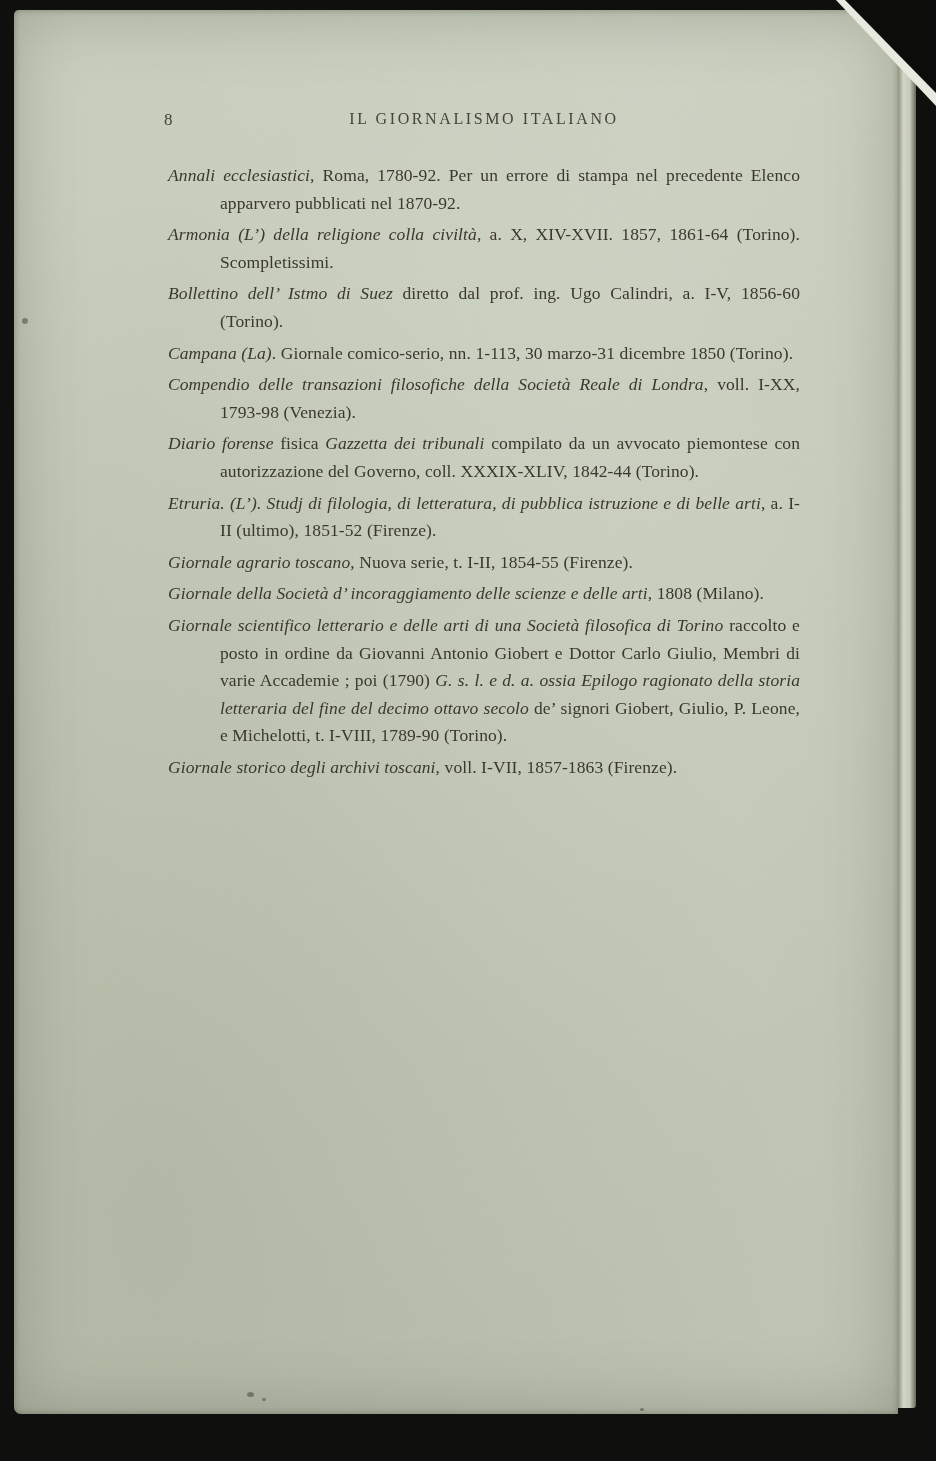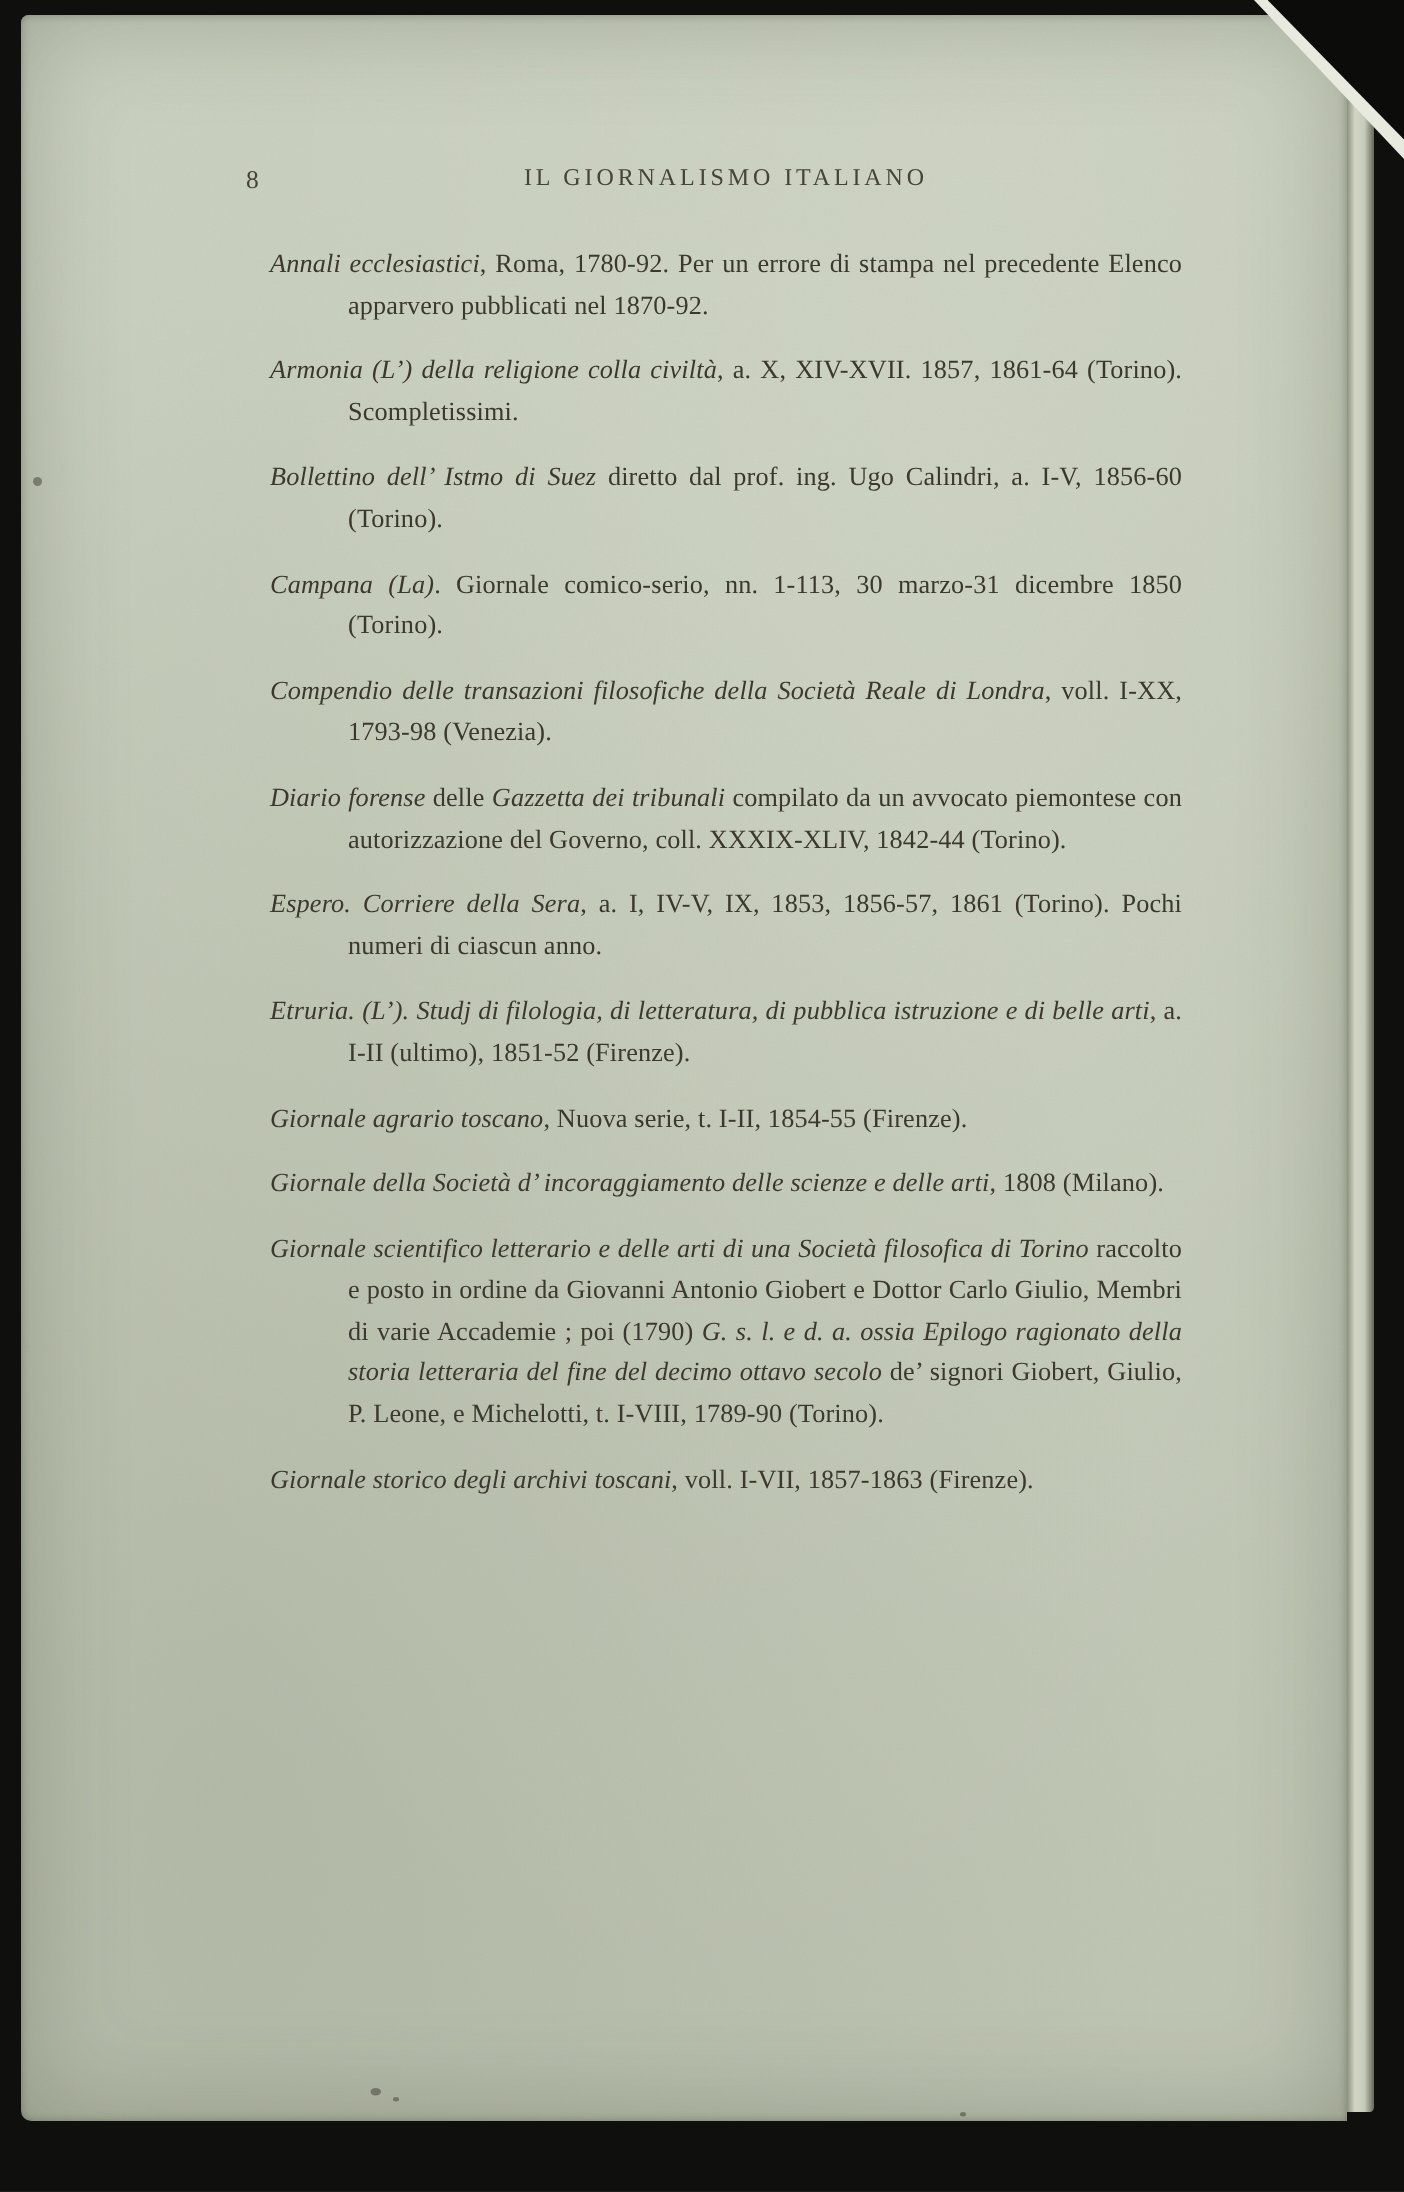--- a/index.html
+++ b/index.html
@@ -52,21 +52,21 @@
     letter-spacing:2.6px;
     color:#46443a;
     margin:0 0 34px 0;
   }
   .page-number{
     position:absolute;left:0;top:0;
     letter-spacing:0;
     font-size:17px;
   }
   .entries p.entry{
-    margin:16px;
+    margin:4px;
     padding-left:52px;
     text-indent:-52px;
     text-align:justify;
     font-size:17.5px;
     line-height:27.6px;
     letter-spacing:0.1px;
   }
   .entries p.entry i{font-style:italic;}
   .speck{
     position:absolute;border-radius:50%;
@@ -105,22 +105,21 @@
     <div class="header-row">
       <span class="page-number">8</span>
       <span>IL GIORNALISMO ITALIANO</span>
     </div>
     <div class="entries">
         <p class="entry"><i>Annali ecclesiastici</i><span>, Roma, 1780-92. Per un errore di stampa nel precedente Elenco apparvero pubblicati nel 1870-92.</span></p>
         <p class="entry"><i>Armonia (L’) della religione colla civiltà</i><span>, a. X, XIV-XVII. 1857, 1861-64 (Torino). Scompletissimi.</span></p>
         <p class="entry"><i>Bollettino dell’ Istmo di Suez</i><span> diretto dal prof. ing. Ugo Calindri, a. I-V, 1856-60 (Torino).</span></p>
         <p class="entry"><i>Campana (La)</i><span>. Giornale comico-serio, nn. 1-113, 30 marzo-31 dicembre 1850 (Torino).</span></p>
         <p class="entry"><i>Compendio delle transazioni filosofiche della Società Reale di Londra</i><span>, voll. I-XX, 1793-98 (Venezia).</span></p>
-        <p class="entry"><i>Diario forense</i><span> delle </span><i>Gazzetta dei tribunali</i><span> compilato da un avvocato piemontese con autorizzazione del Governo, coll. XXXIX-XLIV, 1842-44 (Torino).</span></p>
-        <p class="entry"><i>Espero. Corriere della Sera</i><span>, a. I, IV-V, IX, 1853, 1856-57, 1861 (Torino). Pochi numeri di ciascun anno.</span></p>
+        <p class="entry"><i>Diario forense</i><span> fisica </span><i>Gazzetta dei tribunali</i><span> compilato da un avvocato piemontese con autorizzazione del Governo, coll. XXXIX-XLIV, 1842-44 (Torino).</span></p>
         <p class="entry"><i>Etruria. (L’). Studj di filologia, di letteratura, di pubblica istruzione e di belle arti</i><span>, a. I-II (ultimo), 1851-52 (Firenze).</span></p>
         <p class="entry"><i>Giornale agrario toscano</i><span>, Nuova serie, t. I-II, 1854-55 (Firenze).</span></p>
         <p class="entry"><i>Giornale della Società d’ incoraggiamento delle scienze e delle arti</i><span>, 1808 (Milano).</span></p>
         <p class="entry"><i>Giornale scientifico letterario e delle arti di una Società filosofica di Torino</i><span> raccolto e posto in ordine da Giovanni Antonio Giobert e Dottor Carlo Giulio, Membri di varie Accademie ; poi (1790) </span><i>G. s. l. e d. a. ossia Epilogo ragionato della storia letteraria del fine del decimo ottavo secolo</i><span> de’ signori Giobert, Giulio, P. Leone, e Michelotti, t. I-VIII, 1789-90 (Torino).</span></p>
         <p class="entry"><i>Giornale storico degli archivi toscani</i><span>, voll. I-VII, 1857-1863 (Firenze).</span></p>
       </div>
   </div>
 
 </div>
 

